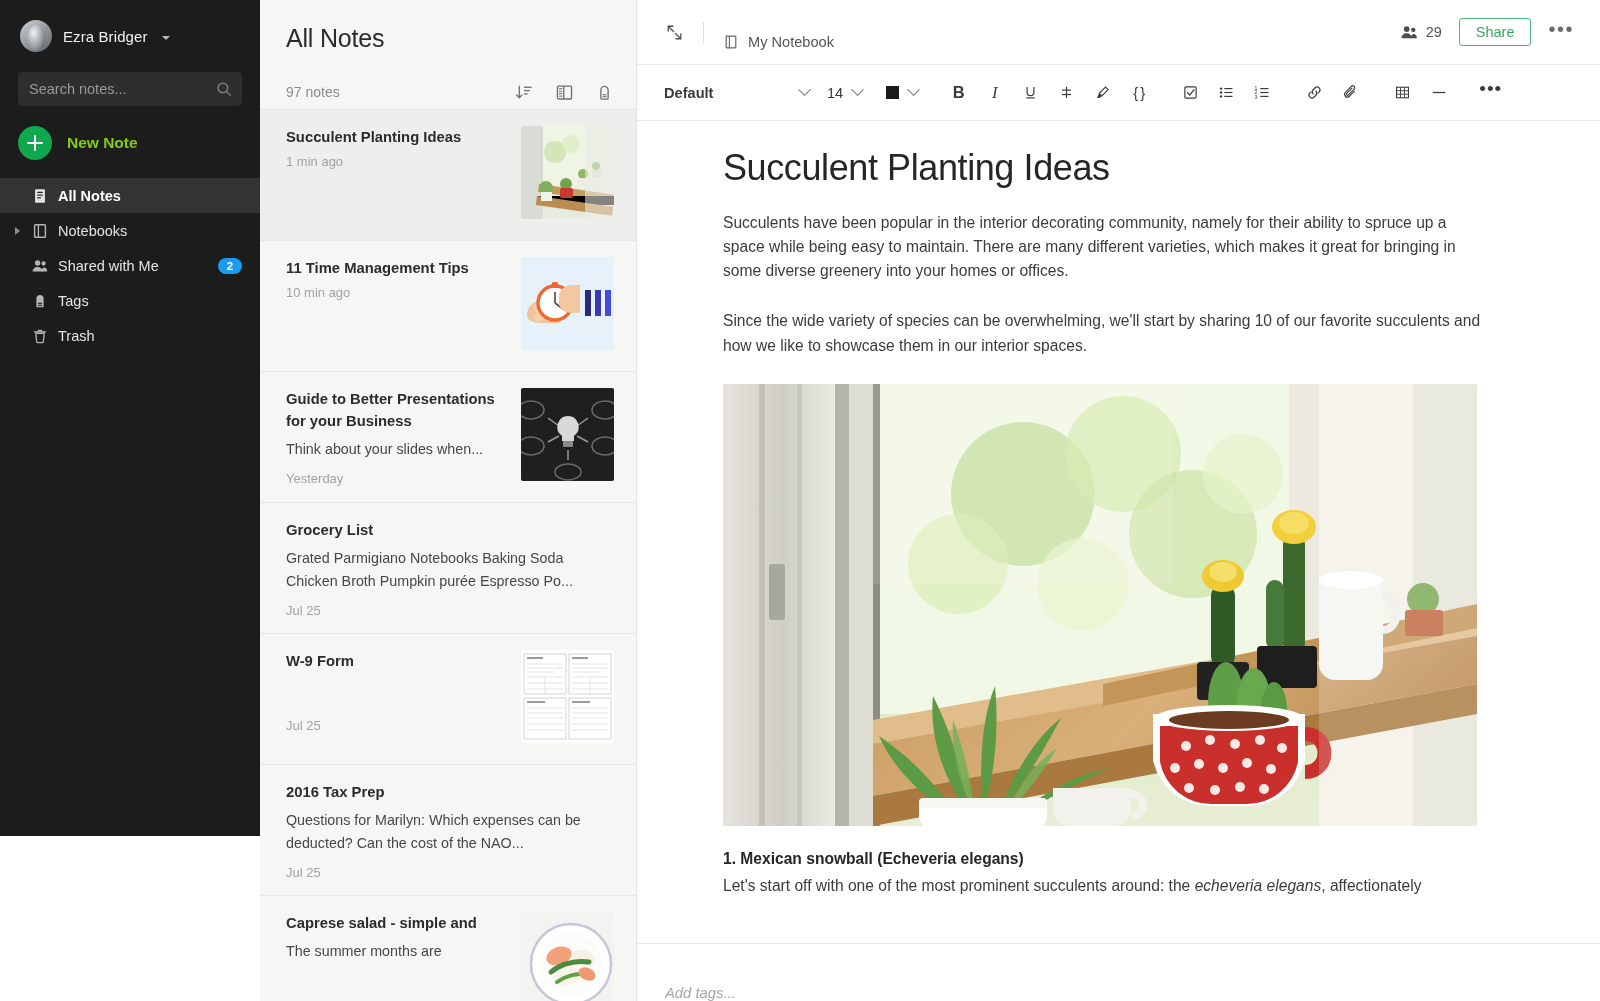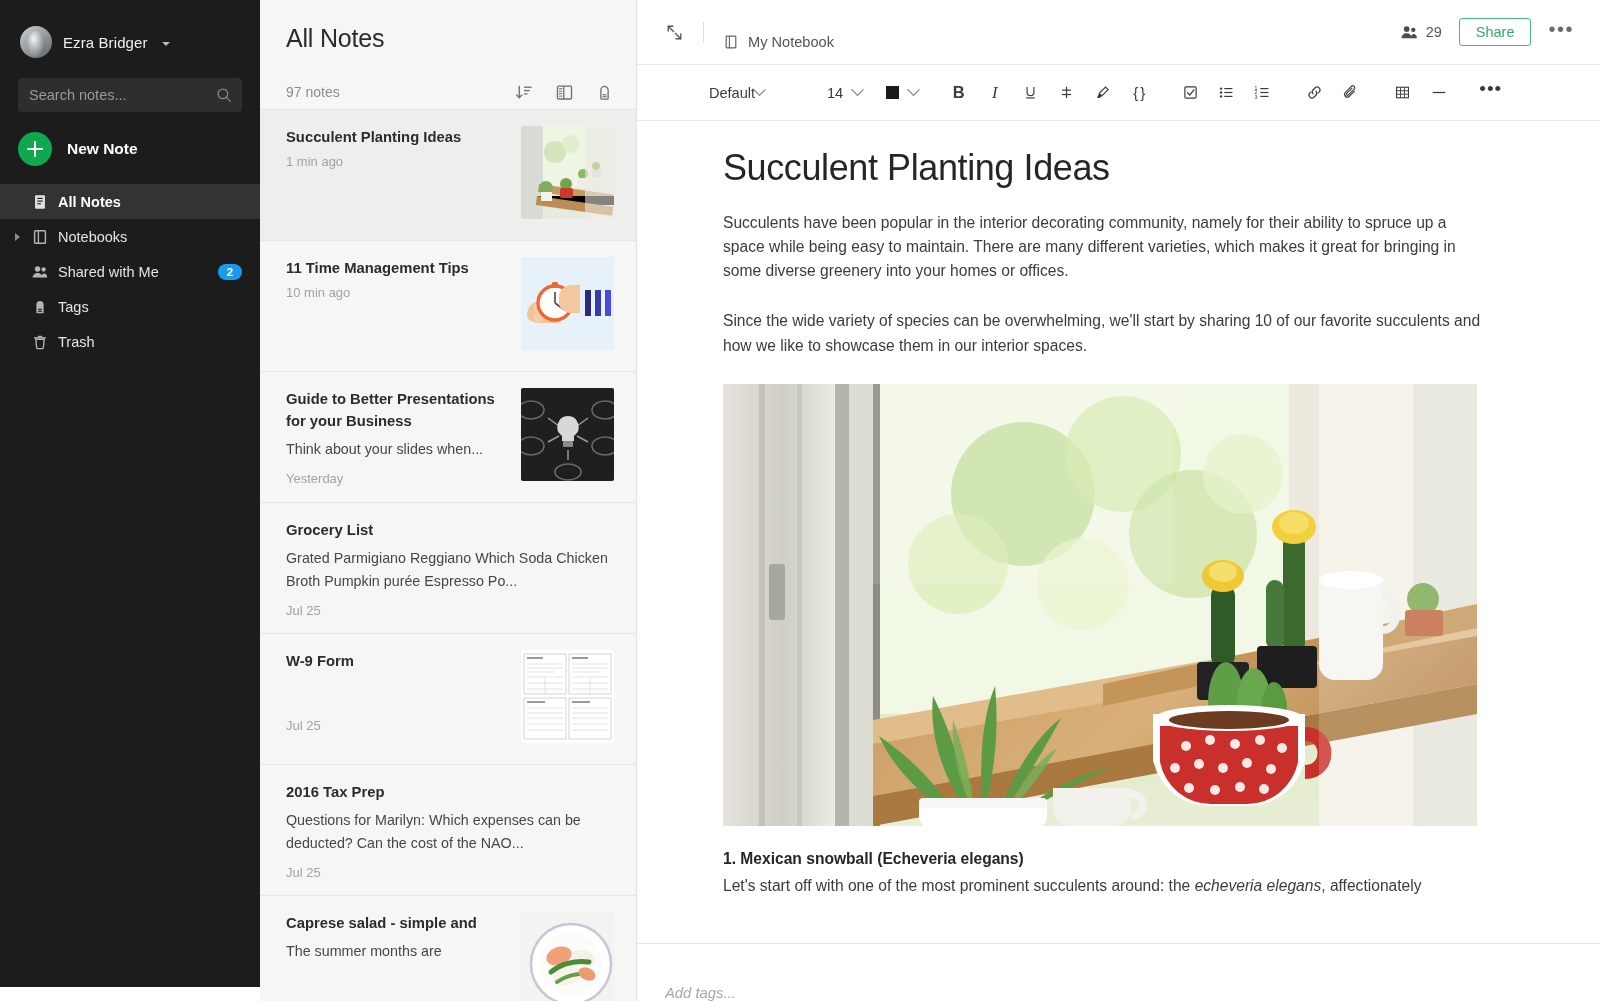--- a/index.html
+++ b/index.html
@@ -7,25 +7,25 @@
   html, body {
     width: 1600px; height: 1001px;
     overflow: hidden;
     font-family: "Liberation Sans", sans-serif;
     background: #ffffff;
   }
   .app { display: flex; width: 1600px; height: 1001px; }
 
   
   .sidebar {
-    width: 260px; min-width: 260px; height: 987px;
+    width: 260px; min-width: 260px; height: 836px;
     background: #1c1c1c;
     color: #e8e8e8;
     display: flex; flex-direction: column;
-    padding-top: 18px;
+    padding-top: 12px;
   }
   .acct-row {
     display: flex; align-items: center; gap: 11px;
     padding: 4px 0 0 20px; height: 44px;
     cursor: pointer;
   }
   .avatar {
     width: 32px; height: 32px; border-radius: 50%;
     background: linear-gradient(140deg,#cfd3d6 0%,#9aa0a4 45%,#5d6366 100%);
     position: relative; overflow: hidden; flex: none;
@@ -63,21 +63,21 @@
   }
   .plus-circle {
     width: 34px; height: 34px; border-radius: 50%;
     background: #0fa84e; position: relative; flex: none;
   }
   .plus-circle::before, .plus-circle::after {
     content: ""; position: absolute; background: #fff; border-radius: 1px;
   }
   .plus-circle::before { left: 9px; top: 16px; width: 16px; height: 2.4px; }
   .plus-circle::after  { left: 15.8px; top: 9px; width: 2.4px; height: 16px; }
-  .newnote-label { font-size: 15.5px; font-weight: bold; color: #ffffff; }
+  .newnote-label { font-size: 15.5px; font-weight: bold; color: #84cc16; }
 
   .nav { margin-top: 16px; }
   .nav-item {
     height: 35px; display: flex; align-items: center;
     padding-left: 12px; gap: 9px; cursor: pointer; position: relative;
   }
   .nav-item.active { background: #333333; }
   .nav-arrow {
     width: 10px; flex: none; display: flex; justify-content: center;
   }
@@ -162,21 +162,21 @@
     letter-spacing: 1.5px; line-height: 1; padding-bottom: 7px;
   }
 
   .ed-toolbar {
     height: 56px; display: flex; align-items: center;
     padding: 0 26px 0 27px; border-bottom: 1px solid #ececec;
     gap: 0;
   }
   .tb-font {
     display: flex; align-items: center; cursor: pointer;
-    width: 145px; justify-content: center;
+    width: 145px; justify-content: space-between; font-weight: bold;
   }
   .tb-font-name { font-size: 14.6px; color: #3b3b3b; }
   .chev {
     width: 9px; height: 9px; border-right: 1.6px solid #7a7a7a;
     border-bottom: 1.6px solid #7a7a7a; transform: rotate(45deg) translate(-2px,-2px);
   }
   .tb-size { display: flex; align-items: center; gap: 10px; cursor: pointer; margin-left: 18px; }
   .tb-size-val { font-size: 14.6px; color: #3b3b3b; }
   .tb-color { display: flex; align-items: center; gap: 10px; cursor: pointer; margin-left: 24px; }
   .swatch { width: 13px; height: 13px; background: #1a1a1a; }
@@ -423,21 +423,21 @@
             <line x1="47" y1="62" x2="47" y2="72" stroke="#9a9a9a" stroke-width="1.5"></line>
             <path d="M47 28a11 11 0 016 20v5h-12v-5a11 11 0 016-20z" fill="#d8d8d8"></path>
             <rect x="42" y="53" width="10" height="6" rx="1" fill="#8a8a8a"></rect>
           </svg>
         </div>
       </div>
 
       <div class="note-item no-thumb">
         <div class="note-main">
           <div class="note-title">Grocery List</div>
-          <div class="note-snippet">Grated Parmigiano Reggiano Which Soda Chicken Broth Pumpkin purée Espresso Po...</div>
+          <div class="note-snippet">Grated Parmigiano Notebooks Baking Soda Chicken Broth Pumpkin purée Espresso Po...</div>
           <div class="note-date">Jul 25</div>
         </div>
       </div>
 
       <div class="note-item">
         <div class="note-main">
           <div class="note-title">W-9 Form</div>
           <div class="note-snippet"></div>
           <div class="note-date" style="margin-top:46px">Jul 25</div>
         </div>

